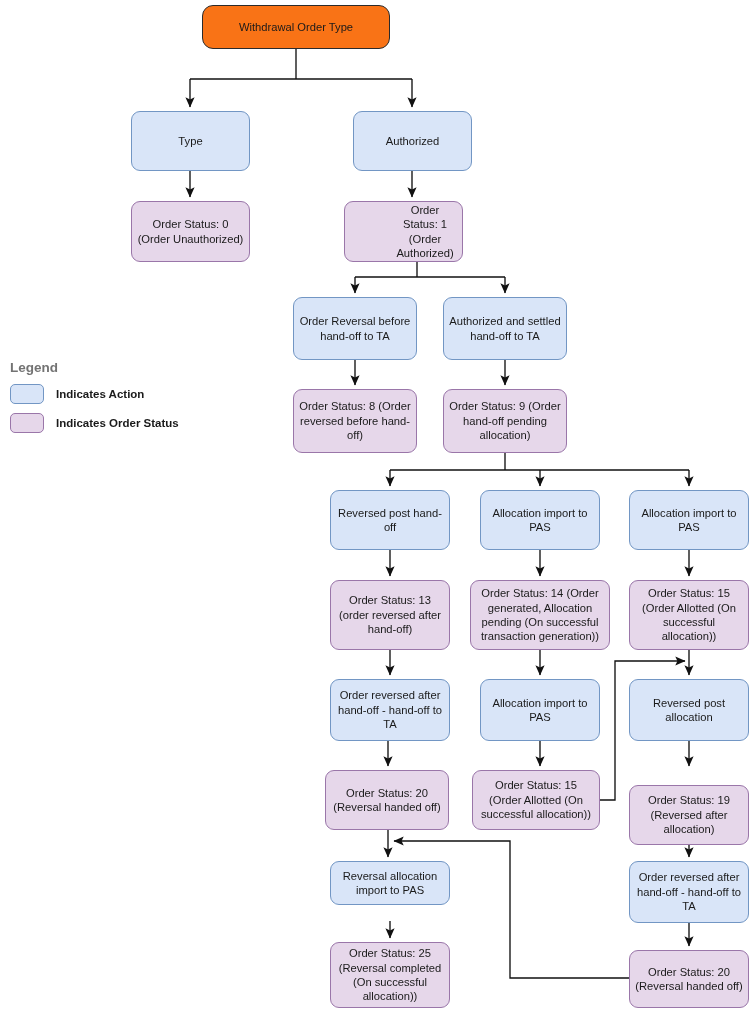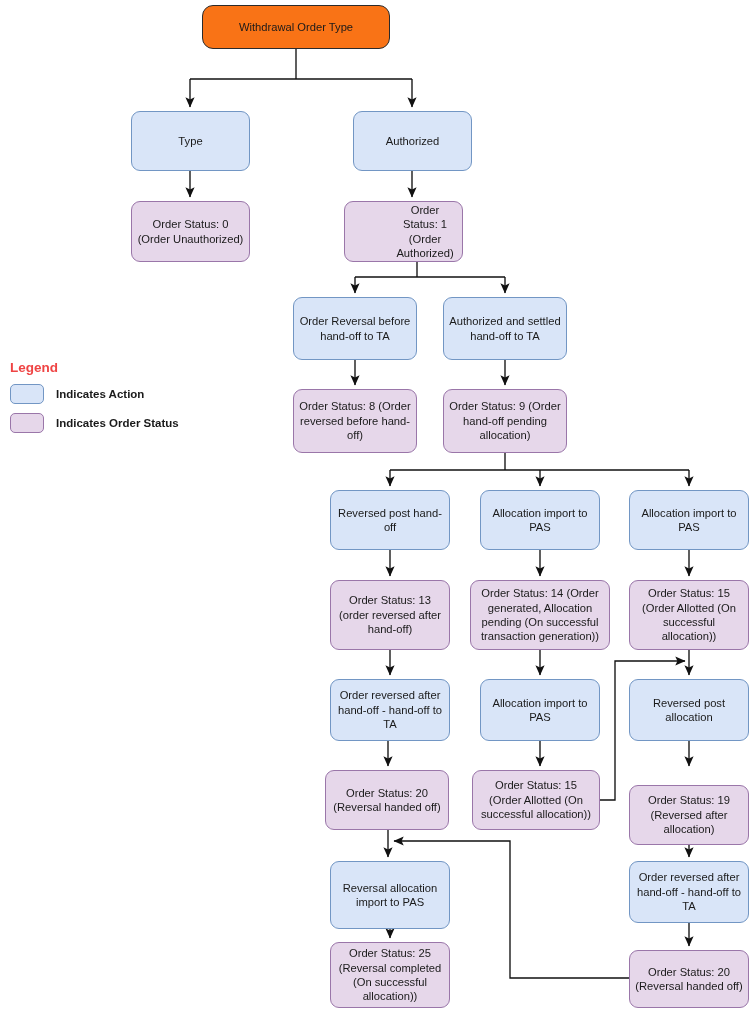--- a/index.html
+++ b/index.html
@@ -58,21 +58,21 @@
   }
   #legend {
     position: absolute;
     left: 10px;
     top: 360px;
     z-index: 3;
   }
   #legend .legend-title {
     font-size: 13.5px;
     font-weight: bold;
-    color: #ef4444;
+    color: #737373;
     margin-bottom: 9px;
   }
   #legend .legend-row {
     display: flex;
     align-items: center;
     margin-bottom: 9px;
   }
   #legend .swatch {
     width: 32px;
     height: 18px;
@@ -235,21 +235,21 @@
       <div class="node status" style="left: 472px; top: 770px; width: 128px; height: 60px;">
         <span style="white-space: normal;">Order Status: 15
 (Order Allotted (On
 successful allocation))</span>
       </div>
       <div class="node status" style="left: 629px; top: 785px; width: 120px; height: 60px;">
         <span style="white-space: normal;">Order Status: 19
 (Reversed after
 allocation)</span>
       </div>
-      <div class="node action" style="left: 330px; top: 861px; width: 120px; height: 68px;">
+      <div class="node action" style="left: 330px; top: 861px; width: 120px; height: 44px;">
         <span style="white-space: normal;">Reversal allocation import to PAS</span>
       </div>
       <div class="node action" style="left: 629px; top: 861px; width: 120px; height: 62px;">
         <span style="white-space: normal;">Order reversed after hand-off -  hand-off to TA</span>
       </div>
       <div class="node status" style="left: 330px; top: 942px; width: 120px; height: 66px;">
         <span style="white-space: normal;">Order Status: 25
 (Reversal completed
 (On successful
 allocation))</span>

